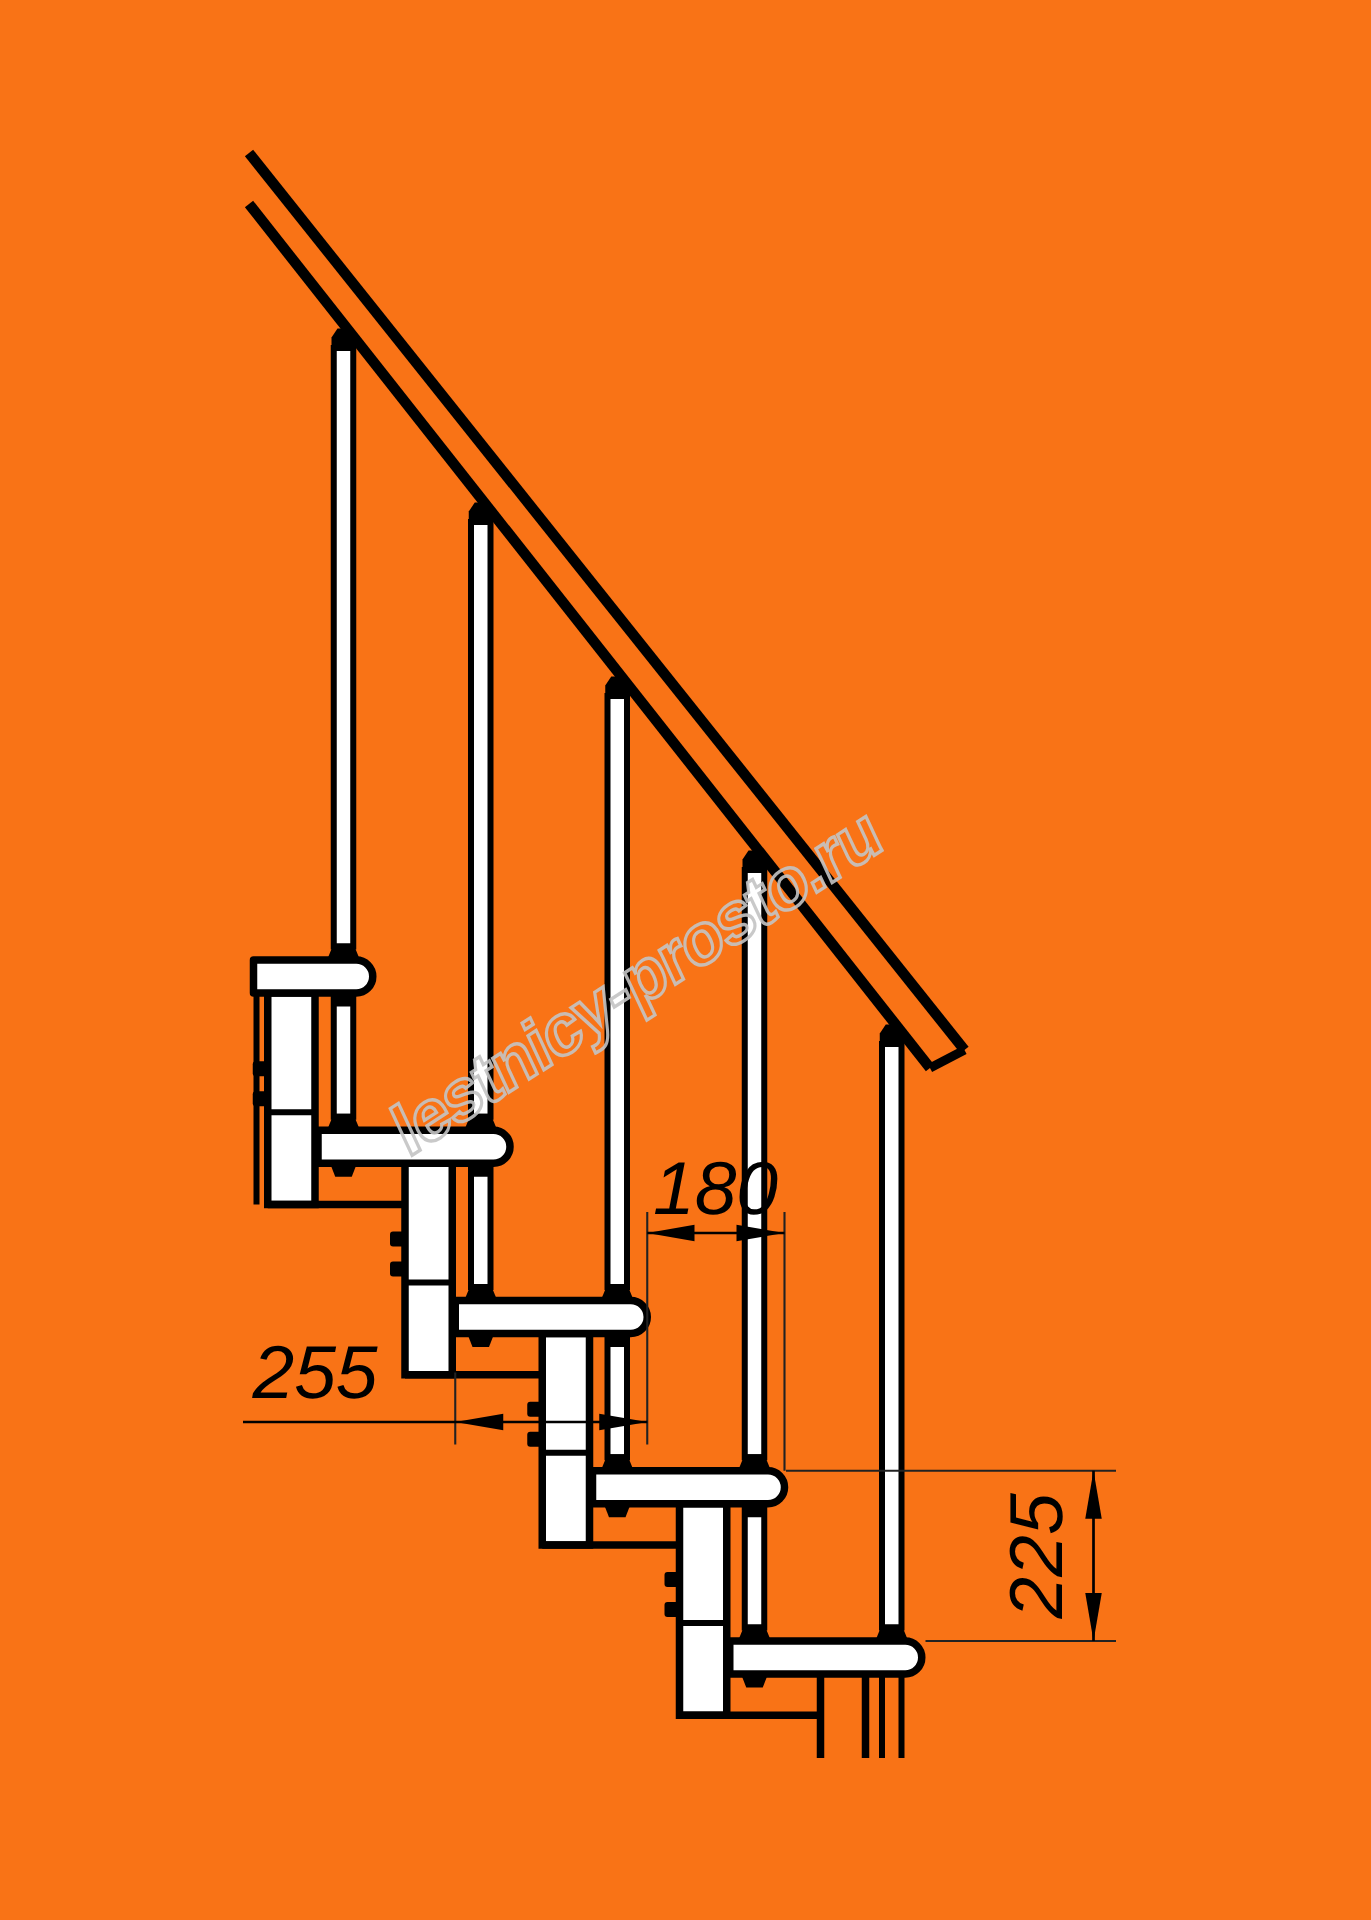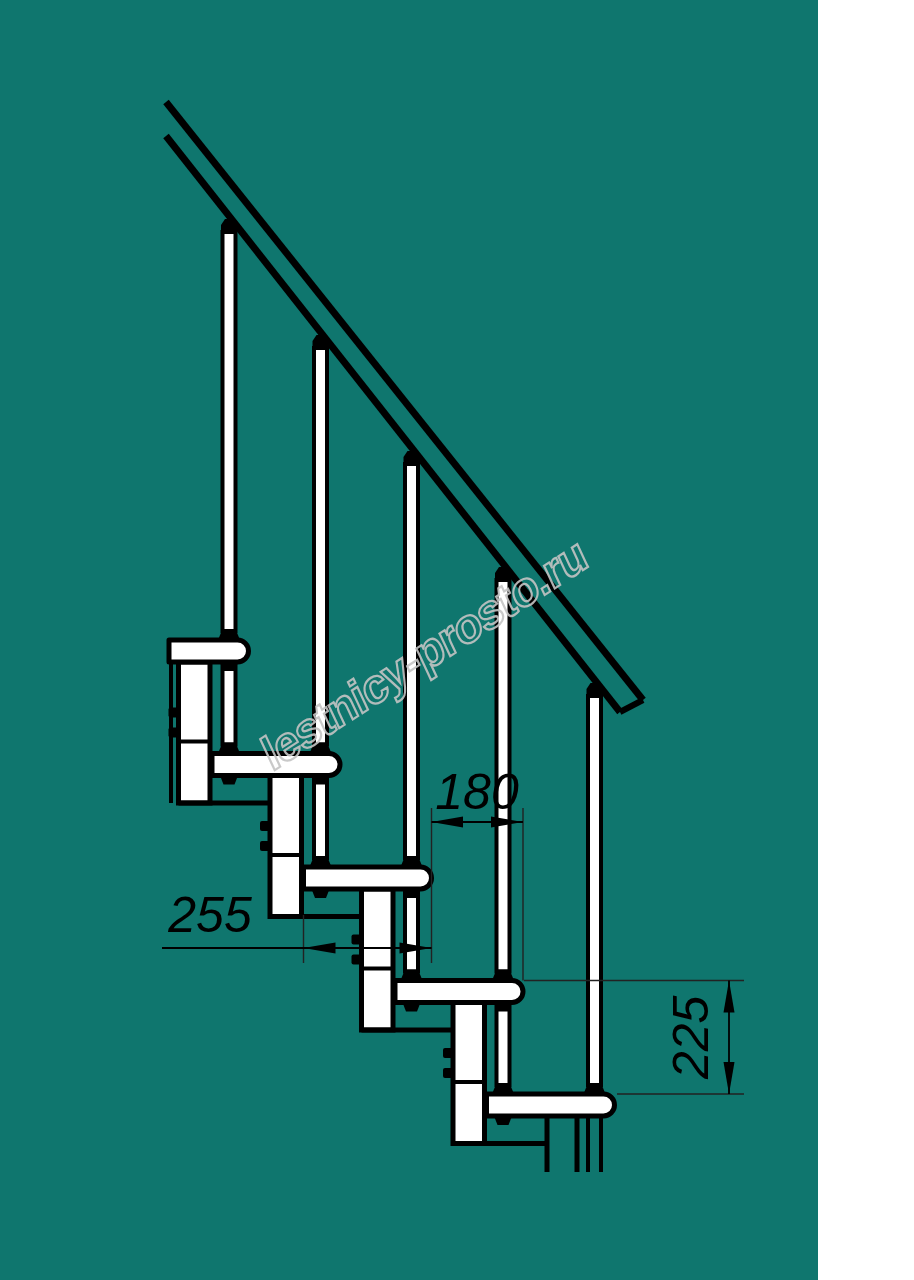--- a/index.html
+++ b/index.html
@@ -1,20 +1,20 @@
 <!DOCTYPE html>
 <html><head>
 <meta charset="utf-8">
 <style>
   html, body { margin: 0; padding: 0; background: #ffffff; }
   .canvas {
     position: relative;
-    width: 818px;
+    width: 914px;
     height: 1280px;
-    background: #0f766e;
+    background: #f97316;
     overflow: hidden;
     font-family: "Liberation Sans", sans-serif;
   }
   svg { display: block; }
   .dim-text {
     font-family: "Liberation Sans", sans-serif;
     font-style: italic;
     font-size: 50px;
     fill: #000000;
   }

